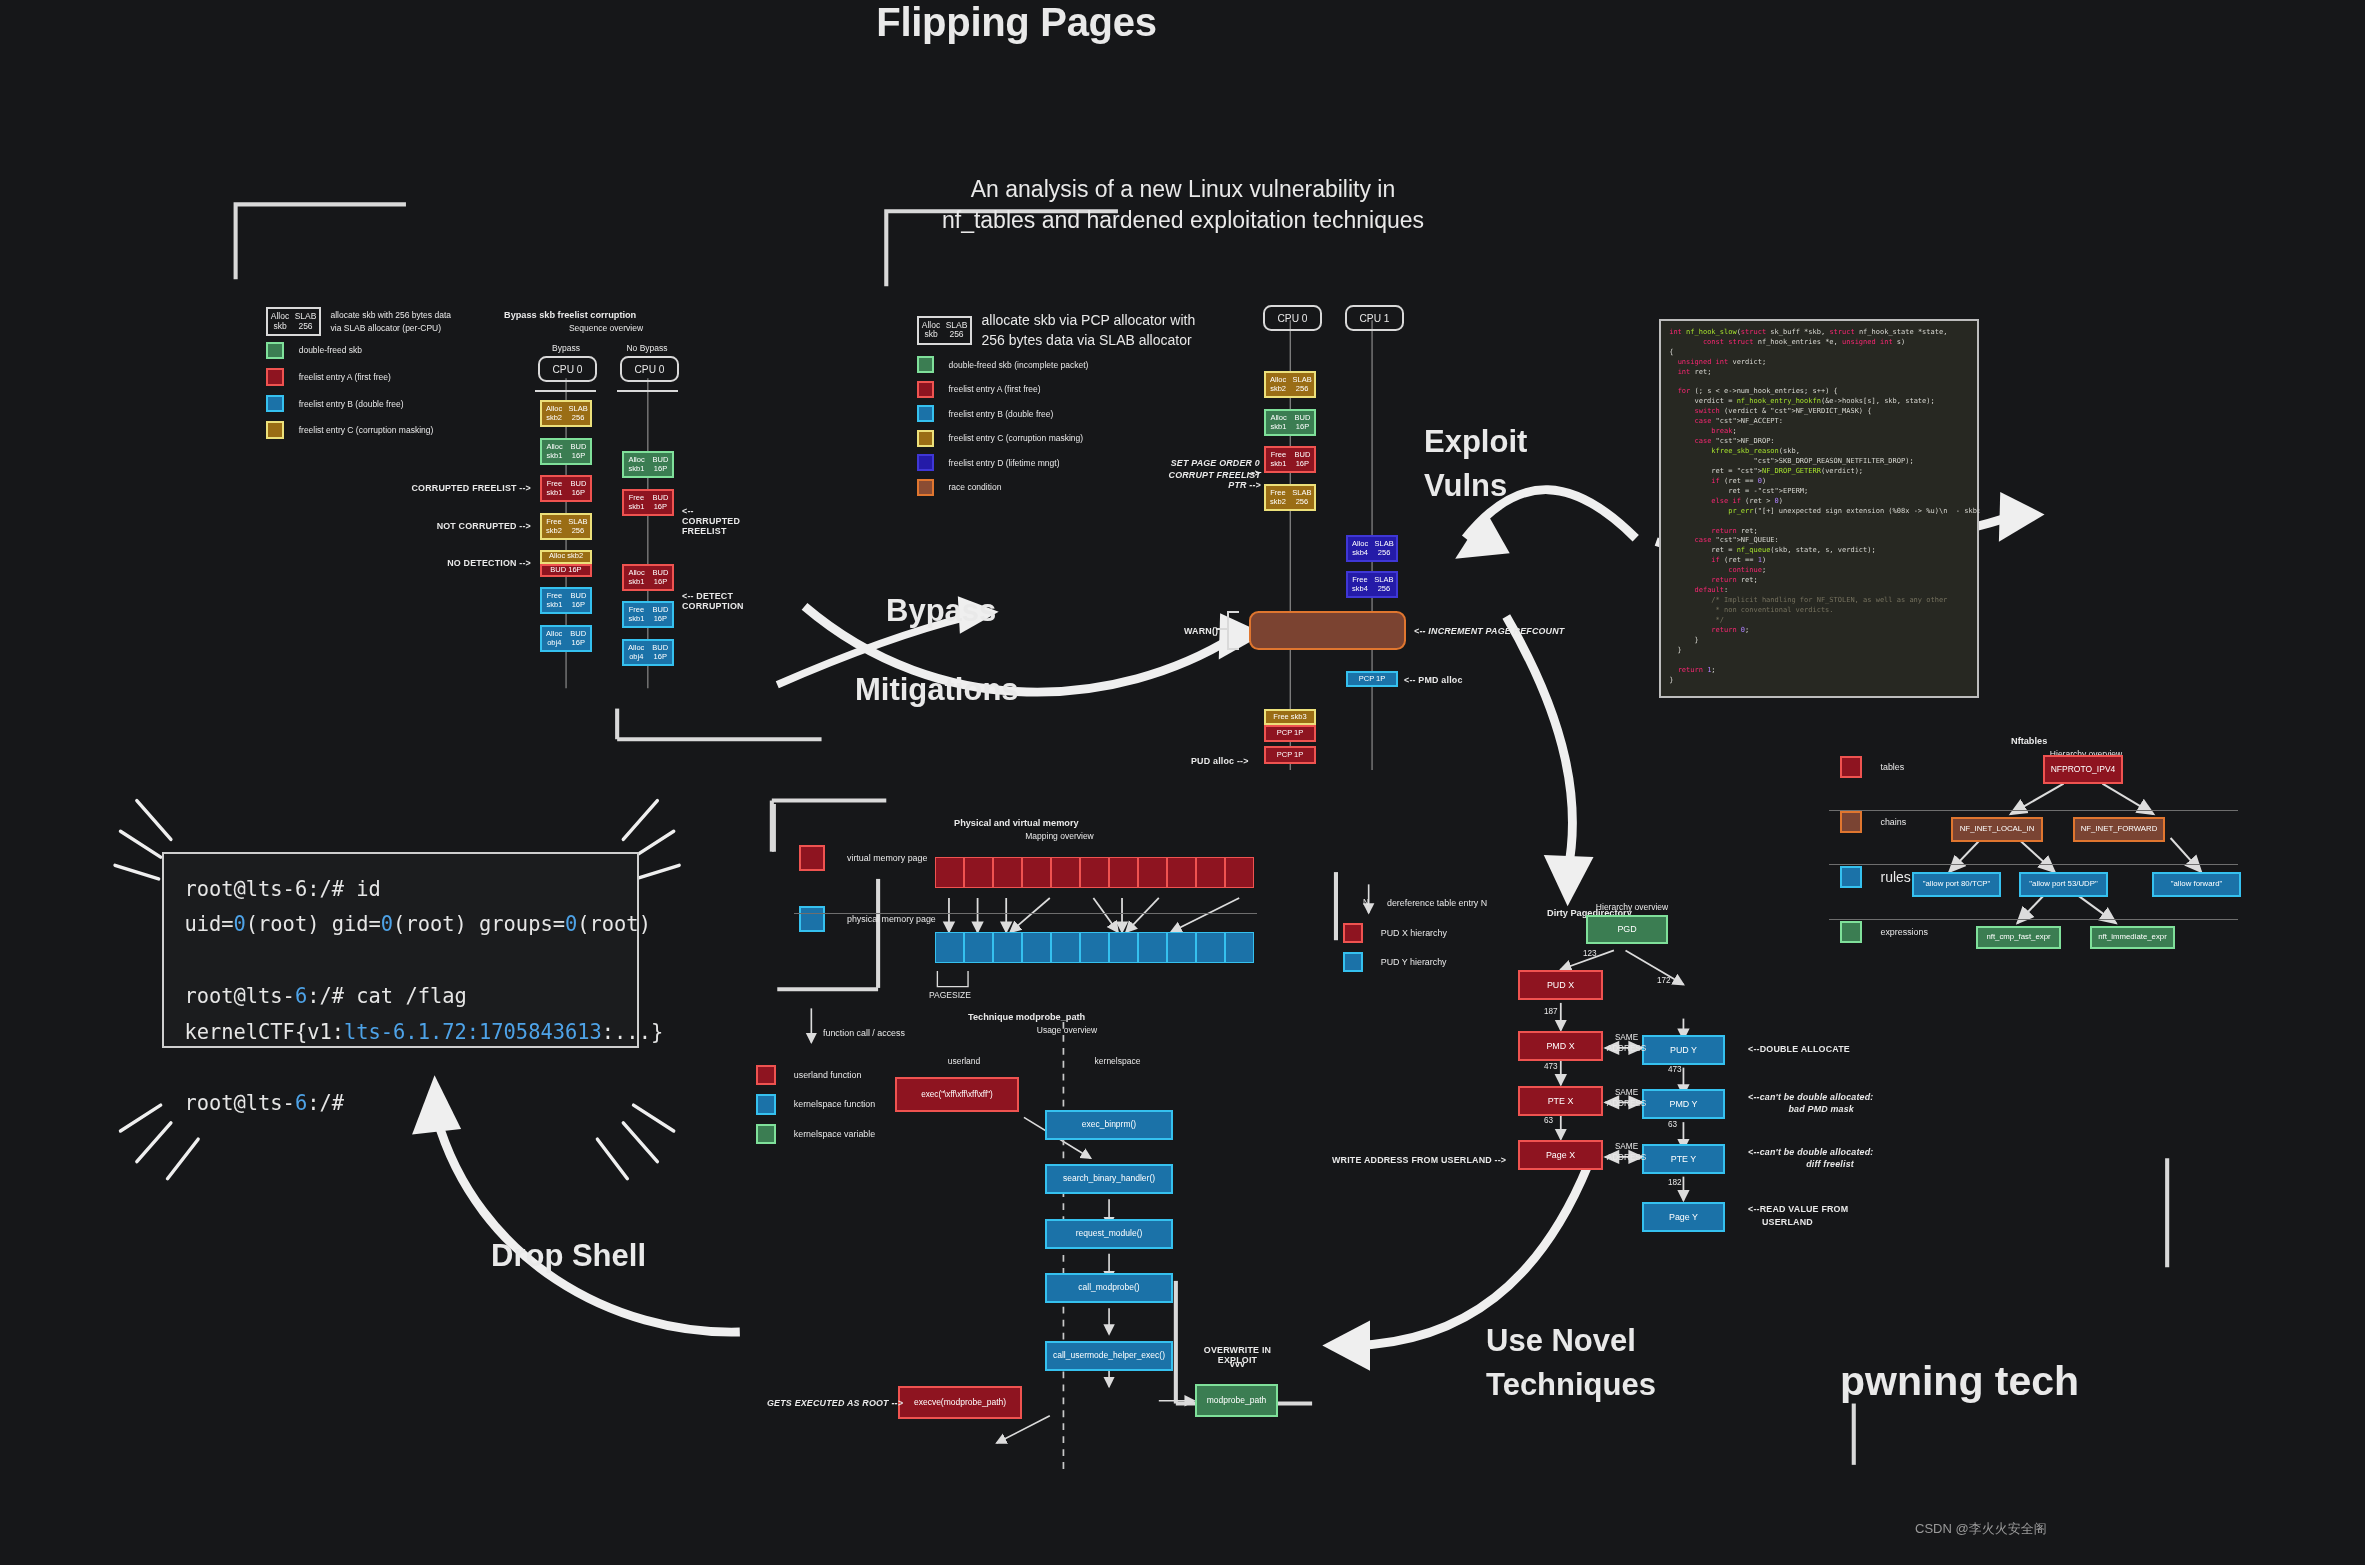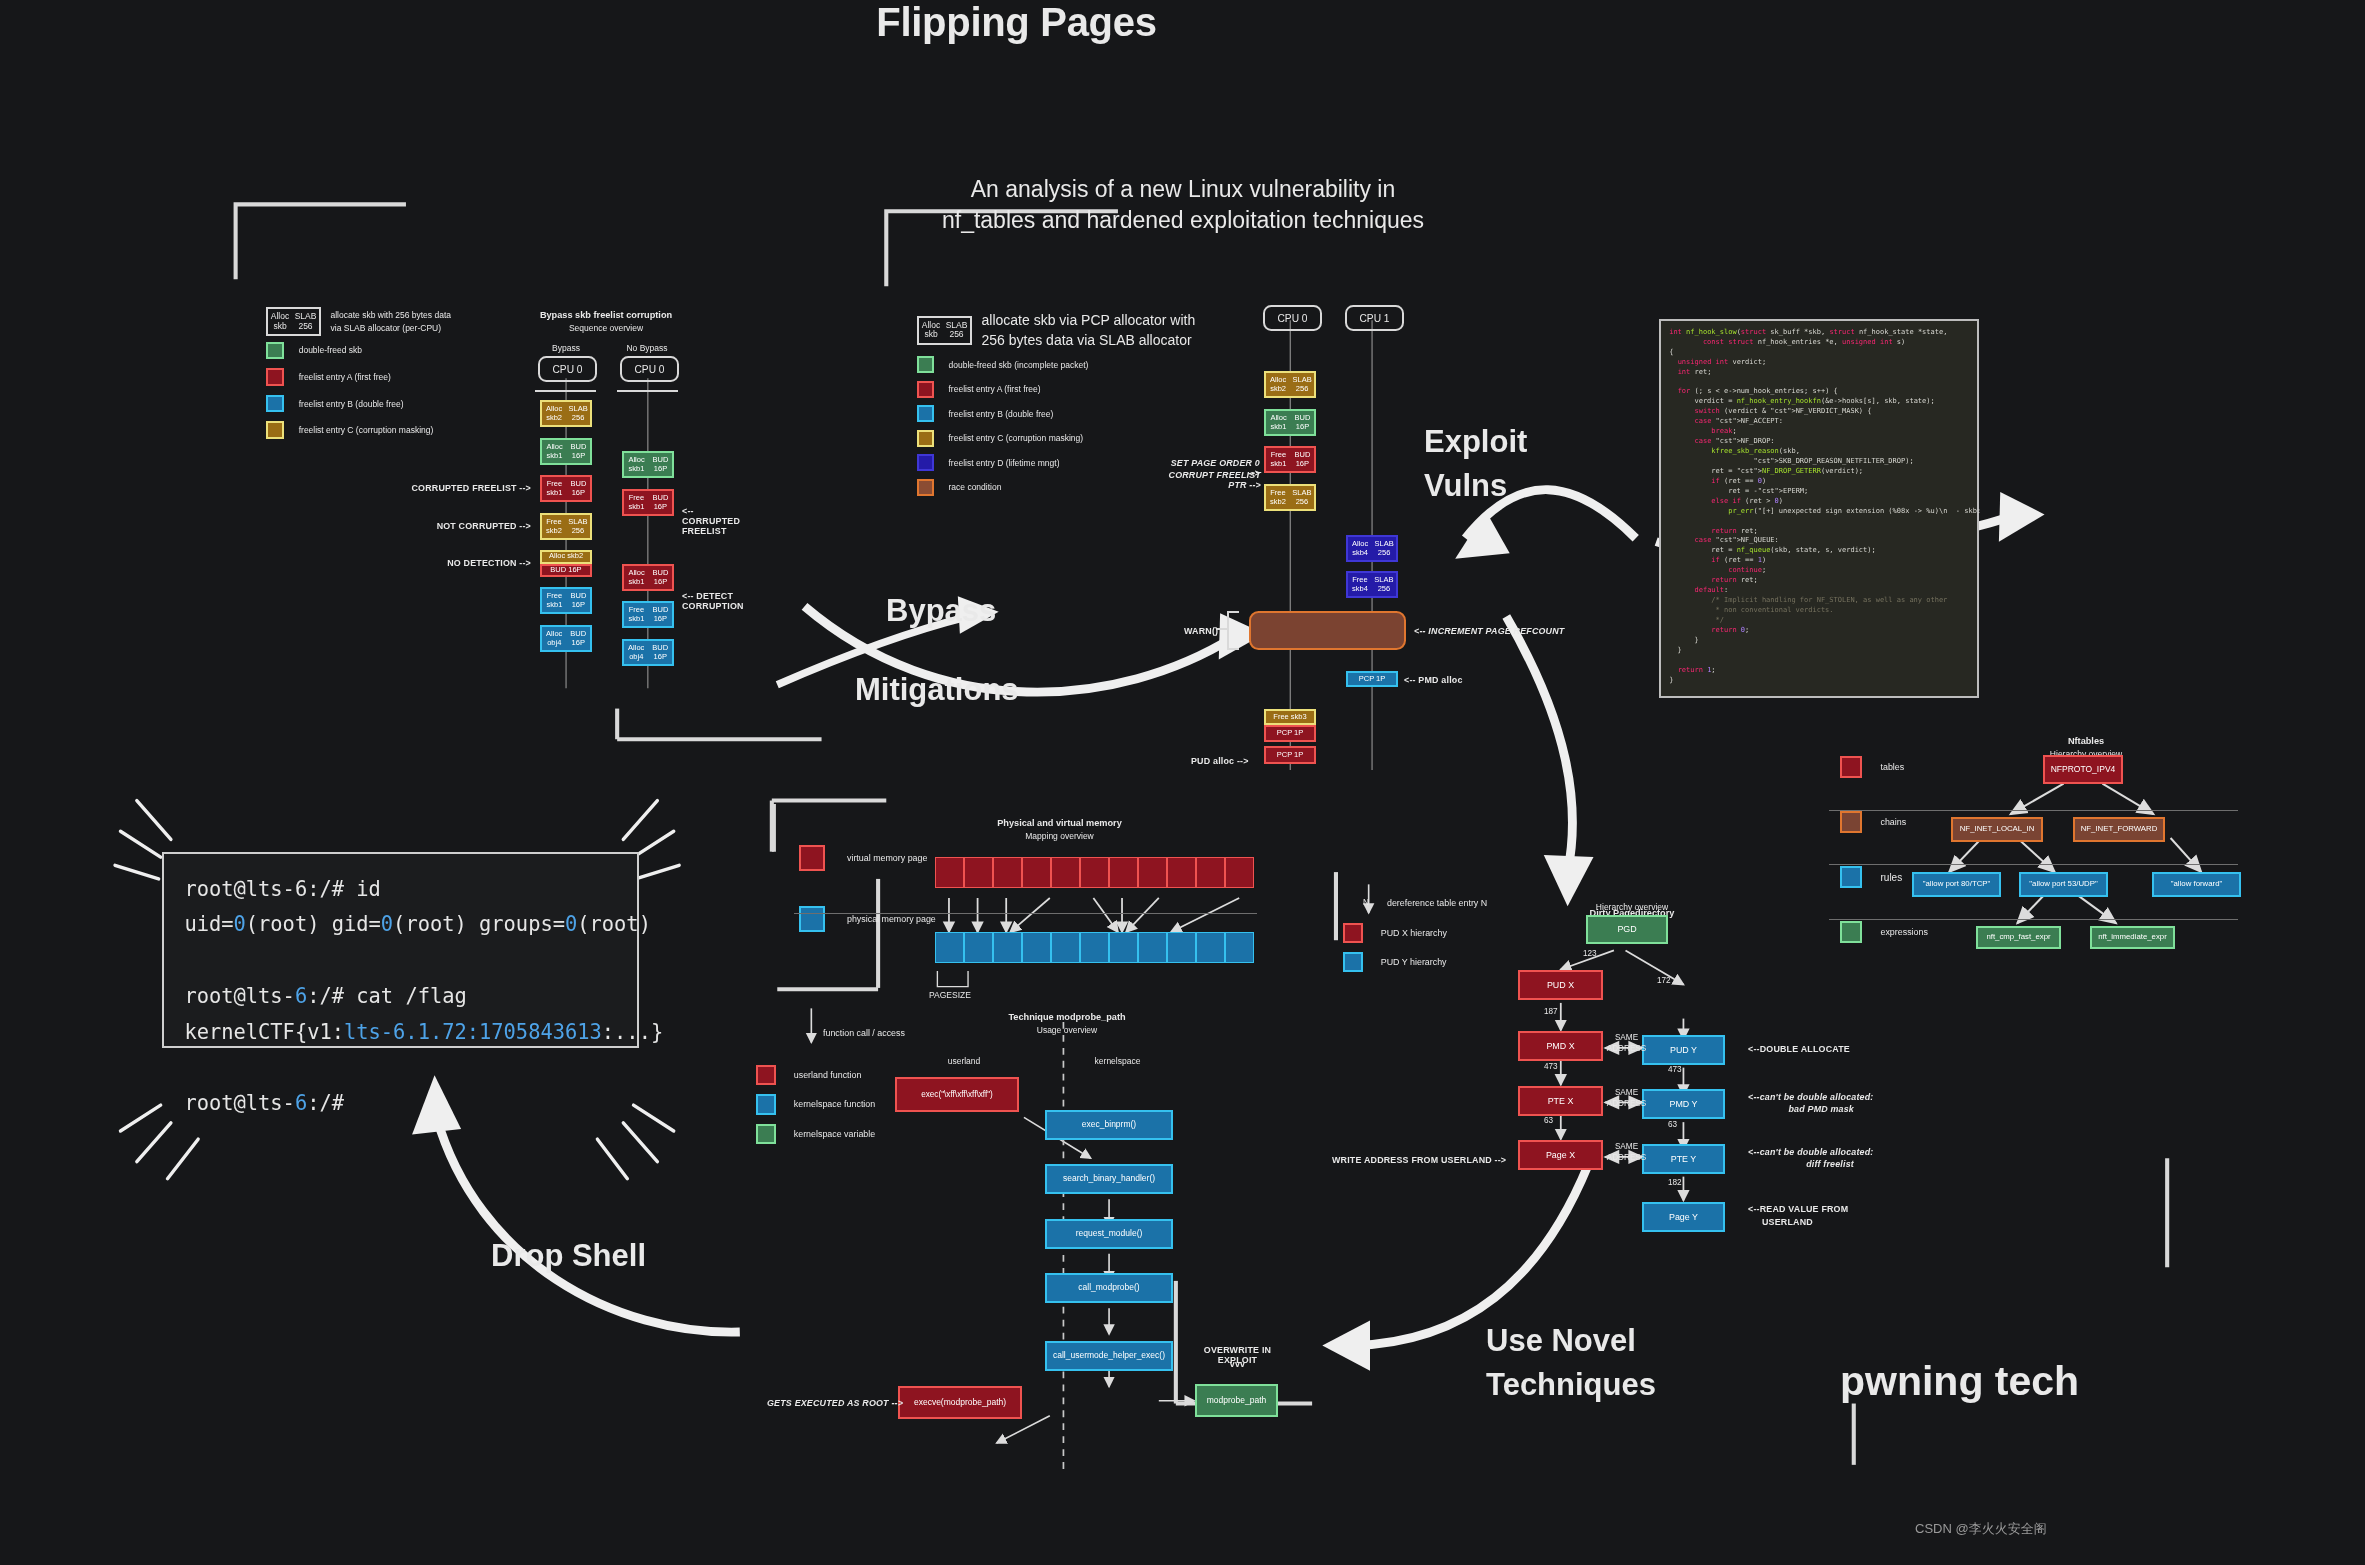--- a/index.html
+++ b/index.html
@@ -4,21 +4,21 @@
 <style>
   html,body{margin:0;padding:0;background:#161719;}
   body{width:2366px;height:1565px;position:relative;overflow:hidden;
        font-family:"Liberation Sans",sans-serif;color:#e9e9e9;}
   .abs{position:absolute;}
   
   .nbox{box-sizing:border-box;border:2px solid #ccc;text-align:center;
         display:flex;flex-direction:row;align-items:center;justify-content:center;
         line-height:1.15;}
   .swatch{box-sizing:border-box;border-width:2px;border-style:solid;}
-  .ttl{font-weight:bold;text-align:center;line-height:1.2;}
+  .ttl{font-weight:bold;text-align:left;line-height:1.2;}
   .sub{text-align:center;line-height:1.2;}
   
   .c-green {background:#3b7d52;border-color:#7fe09a;}
   .c-red   {background:#8e1420;border-color:#ef5350;}
   .c-blue  {background:#1b72a8;border-color:#35c1ef;}
   .c-gold  {background:#9a6d15;border-color:#ece07a;}
   .c-navy  {background:#241ba8;border-color:#3f37d6;}
   .c-chain {background:#7a4433;border-color:#e0762f;}
   .c-white {background:transparent;border-color:#d9d9d9;}
   
@@ -423,21 +423,21 @@
     <div style="display: flex; align-items: center; margin-bottom: 33px;">
       <div class="swatch" style="width: 22px; height: 22px; background: rgb(142, 20, 32); border-color: rgb(239, 83, 80);"></div>
       <div class="legtxt" style="margin-left: 18.5px; font-size: 8.9px;">tables</div>
     </div>
     <div style="display: flex; align-items: center; margin-bottom: 33px;">
       <div class="swatch" style="width: 22px; height: 22px; background: rgb(122, 68, 51); border-color: rgb(224, 118, 47);"></div>
       <div class="legtxt" style="margin-left: 18.5px; font-size: 8.9px;">chains</div>
     </div>
     <div style="display: flex; align-items: center; margin-bottom: 33px;">
       <div class="swatch" style="width: 22px; height: 22px; background: rgb(27, 114, 168); border-color: rgb(53, 193, 239);"></div>
-      <div class="legtxt" style="margin-left: 18.5px; font-size: 10px; text-align: right;">rules</div>
+      <div class="legtxt" style="margin-left: 18.5px; font-size: 14px; text-align: right;">rules</div>
     </div>
     <div style="display: flex; align-items: center; margin-bottom: 33px;">
       <div class="swatch" style="width: 22px; height: 22px; background: rgb(59, 125, 82); border-color: rgb(127, 224, 154);"></div>
       <div class="legtxt" style="margin-left: 18.5px; font-size: 8.9px;">expressions</div>
     </div>
   </div>
 <div class="abs nbox c-red" style="left:2043px;top:755px;width:80px;height:29px;font-size:8.5px;color:#fff;">NFPROTO_IPV4</div>
 <div class="abs" id="nft-chains" style="left:0;top:0;">
     <div class="abs nbox c-chain" style="left: 1951px; top: 817px; width: 92px; height: 24.5px; font-size: 7.8px; color: rgb(255, 255, 255);">NF_INET_LOCAL_IN</div>
     <div class="abs nbox c-chain" style="left: 2073px; top: 817px; width: 92px; height: 24.5px; font-size: 7.8px; color: rgb(255, 255, 255);">NF_INET_FORWARD</div>

